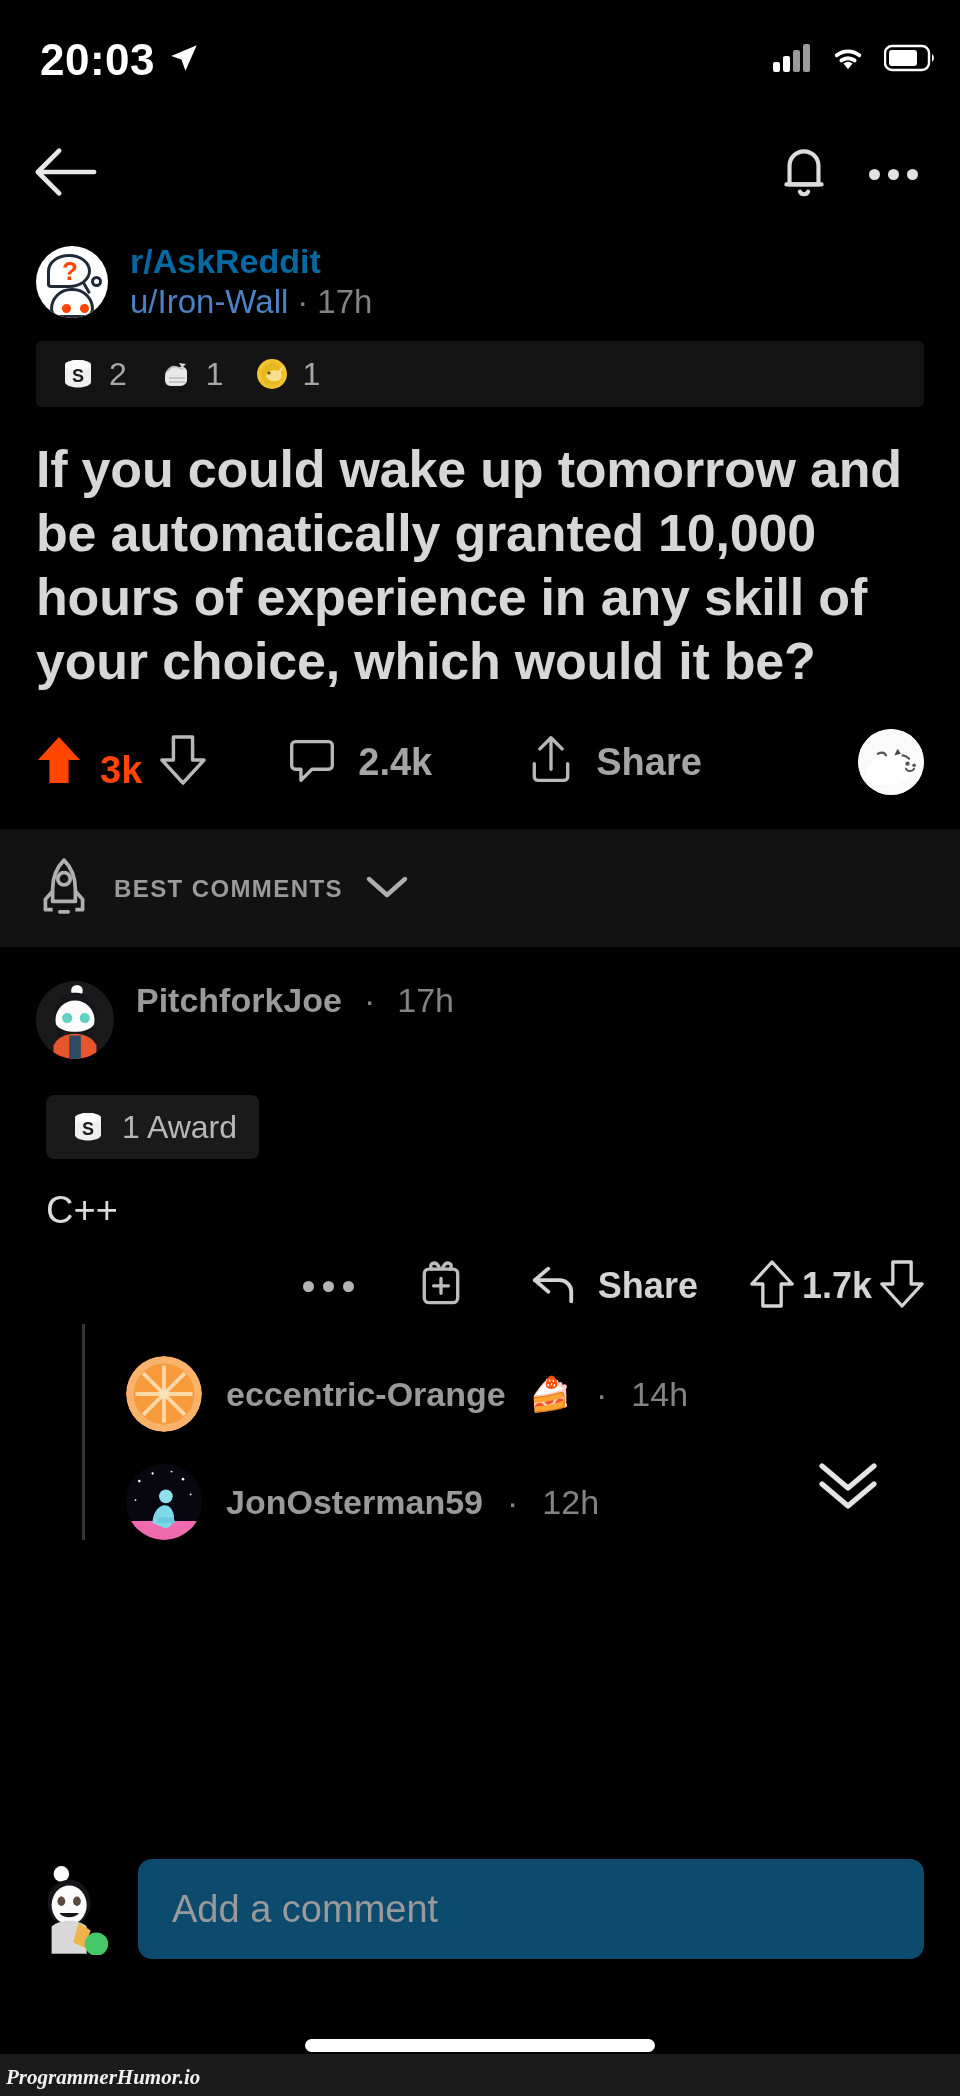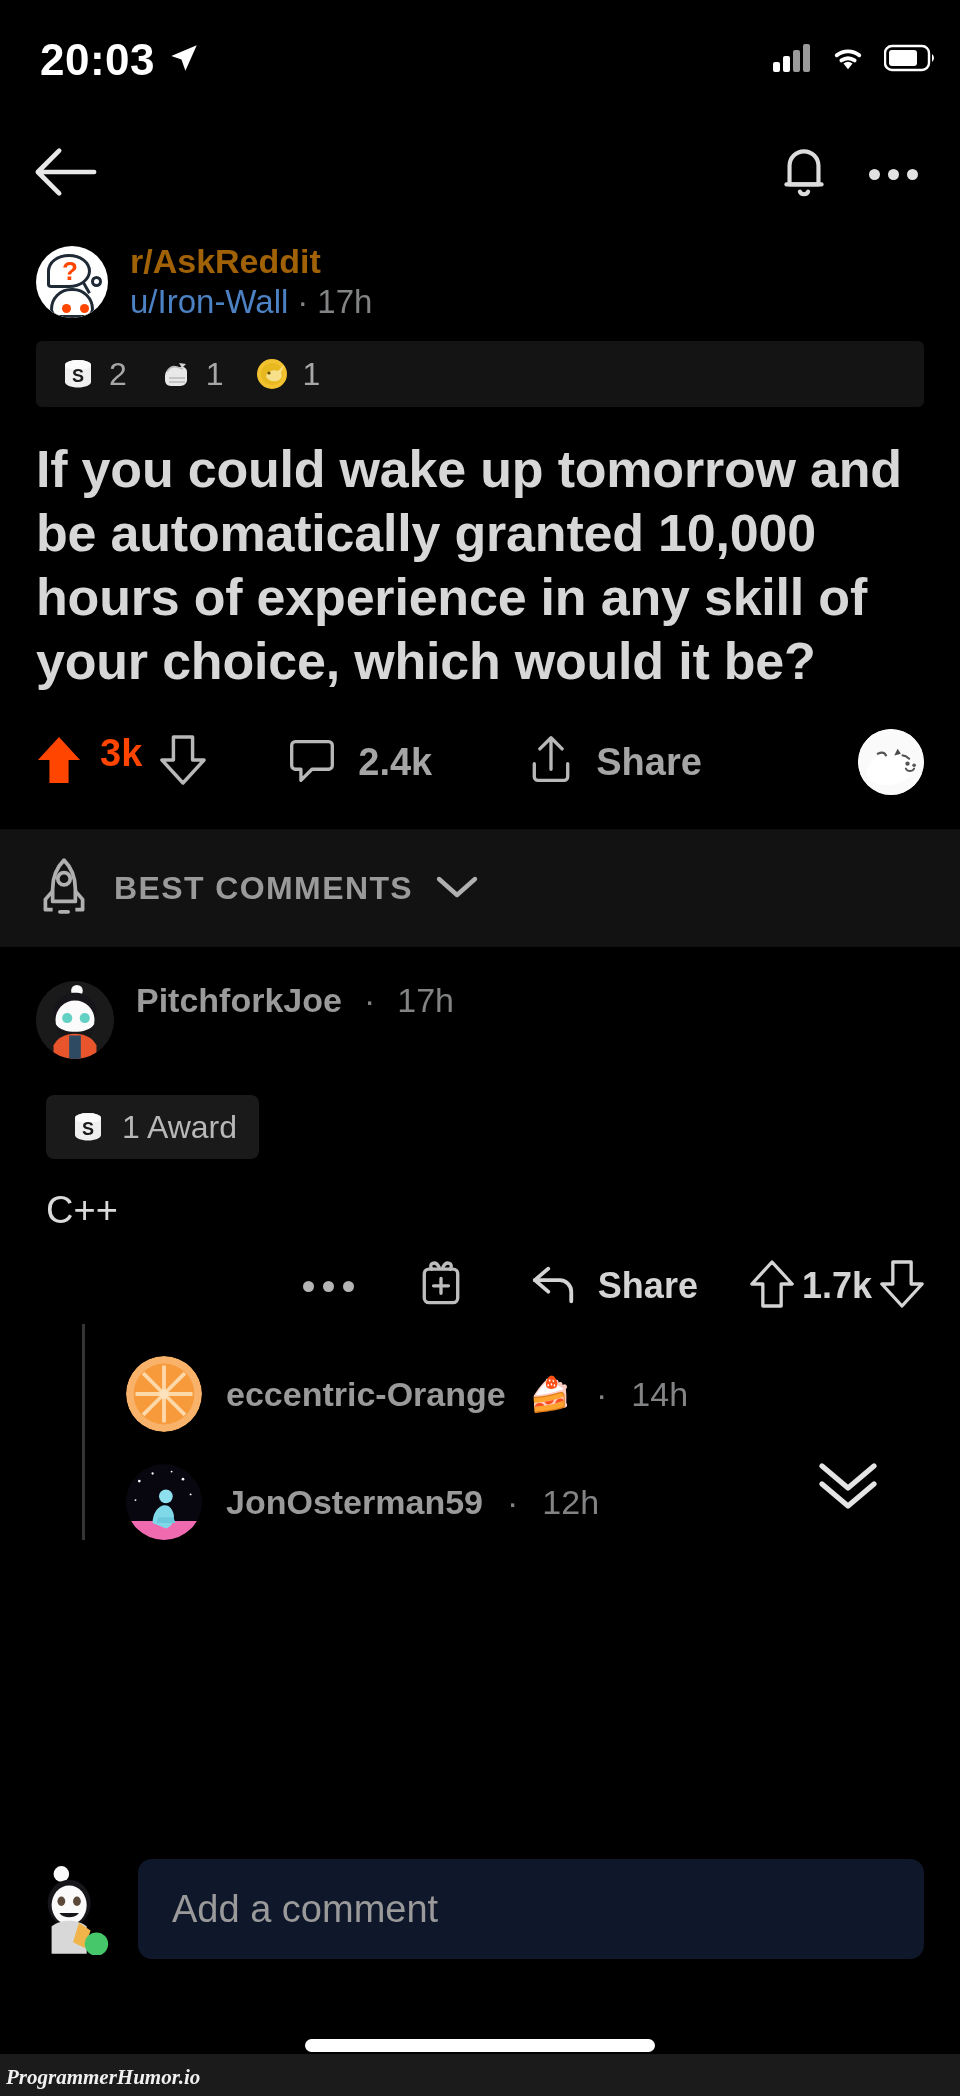--- a/index.html
+++ b/index.html
@@ -28,44 +28,44 @@
   .post-head { display:flex; align-items:center; gap:22px; padding:14px 36px 0 36px; }
   .sub-avatar { width:72px; height:72px; border-radius:50%; background:#fff; position:relative; flex:none; overflow:hidden; }
   .sub-avatar .bubble { position:absolute; left:11px; top:8px; width:44px; height:34px; background:#fff; border:3px solid #1f2a36; border-radius:50% 50% 50% 10%; }
   .sub-avatar .q { position:absolute; left:26px; top:10px; color:#ff4500; font-size:26px; font-weight:bold; line-height:30px; }
   .sub-avatar .head { position:absolute; left:14px; top:42px; width:44px; height:30px; background:#fff; border:3px solid #1f2a36; border-radius:24px 24px 10px 10px; }
   .sub-avatar .eye { position:absolute; top:58px; width:9px; height:9px; border-radius:50%; background:#ff4500; }
   .sub-avatar .eye.l { left:26px; } .sub-avatar .eye.r { left:44px; }
   .sub-avatar .ant { position:absolute; left:49px; top:36px; width:3px; height:12px; background:#1f2a36; transform:rotate(-30deg); }
   .sub-avatar .antball { position:absolute; left:55px; top:30px; width:11px; height:11px; border-radius:50%; border:3px solid #1f2a36; background:#fff; }
   .post-meta { display:flex; flex-direction:column; gap:2px; }
-  .subname { color:#a16207; font-size:34px; font-weight:700; }
+  .subname { color:#0369a1; font-size:34px; font-weight:700; }
   .posterline { font-size:33px; color:#818384; display:flex; gap:9px; align-items:baseline; }
   .poster { color:#4c82c3; }
 
   .awards-bar { margin:20px 36px 0 36px; background:#141414; border-radius:6px; height:66px; display:flex; align-items:center; gap:10px; padding:0 22px; }
   .award-chip { display:flex; align-items:center; gap:11px; padding-right:18px; }
   .award-chip .cnt { color:#a7a7a7; font-size:32px; }
   .aw { width:40px; height:40px; flex:none; }
 
   .post-title { color:#d7d7d7; font-size:52px; line-height:64px; font-weight:700; padding:30px 36px 0 36px; letter-spacing:-0.2px; }
 
   .post-actions { display:flex; align-items:center; padding:36px 36px 34px 36px; gap:0; }
-  .pa-votes { display:flex; align-items:flex-start; gap:18px; }
+  .pa-votes { display:flex; align-items:flex-end; gap:18px; }
   .score-up { color:#ff4500; font-size:38px; font-weight:700; }
   .pa-comments { display:flex; align-items:center; gap:22px; margin-left:82px; }
   .pa-comments .n { color:#a5a5a5; font-size:38px; font-weight:700; }
   .pa-share { display:flex; align-items:center; gap:22px; margin-left:96px; }
   .pa-share .t { color:#a5a5a5; font-size:38px; font-weight:700; }
   .pa-av { margin-left:auto; width:66px; height:66px; border-radius:50%; background:#f2f2f2; position:relative; overflow:hidden; }
   .pa-av .face { position:absolute; inset:0; }
 
   
   .sortbar { background:#121212; height:118px; display:flex; align-items:center; gap:22px; padding:0 36px; border-top:1px solid #0c0c0c; }
-  .sortlabel { color:#9a9a9a; font-size:32px; font-weight:700; letter-spacing:1.4px; }
+  .sortlabel { color:#9a9a9a; font-size:24px; font-weight:700; letter-spacing:1.4px; }
 
   
   .comments { padding:0 0 0 0; }
   .c1 { padding:34px 36px 0 36px; }
   .c-head { display:flex; align-items:flex-start; gap:22px; }
   .c-av { width:78px; height:78px; border-radius:50%; flex:none; overflow:hidden; position:relative; background:#1a1a1b; }
   .c-name { color:#9a9a9a; font-size:34px; font-weight:700; }
   .c-meta { color:#818384; font-size:34px; }
   .c-awardbadge { display:inline-flex; align-items:center; gap:14px; background:#1a1a1b; border-radius:8px; padding:12px 22px; margin:36px 0 0 10px; }
   .c-awardbadge .t { color:#b8b8b8; font-size:32px; }
@@ -84,21 +84,21 @@
   .reply-row { display:flex; align-items:center; gap:24px; padding:32px 0 0 0; position:relative; }
   .r-av { width:76px; height:76px; border-radius:50%; flex:none; overflow:hidden; position:relative; }
   .r-name { color:#9a9a9a; font-size:34px; font-weight:700; }
   .r-meta { color:#818384; font-size:34px; }
   .cake { font-size:34px; line-height:1; }
   .chev2 { position:absolute; right:40px; top:50%; transform:translateY(-50%); }
 
   
   .composer { position:absolute; left:0; right:0; bottom:112px; height:150px; display:flex; align-items:center; gap:24px; padding:0 36px; background:#000; }
   .comp-av { width:78px; height:92px; flex:none; position:relative; }
-  .comp-input { flex:1; height:100px; background:#0f172a; border-radius:14px; display:flex; align-items:center; padding:0 34px; }
+  .comp-input { flex:1; height:100px; background:#0c4a6e; border-radius:14px; display:flex; align-items:center; padding:0 34px; }
   .comp-input .ph { color:#9a9a9a; font-size:38px; }
 
   .homebar { position:absolute; left:50%; transform:translateX(-50%); bottom:44px; width:350px; height:13px; border-radius:8px; background:#fff; }
   .watermark { position:absolute; left:6px; bottom:6px; color:#f0f0f0; font-family:"Liberation Serif", serif; font-style:italic; font-weight:700; font-size:21px; }
   .wmbar { position:absolute; left:0; right:0; bottom:0; height:42px; background:#1b1b1b; }
 </style>
 </head>
 <body>
 
 <div id="app">

